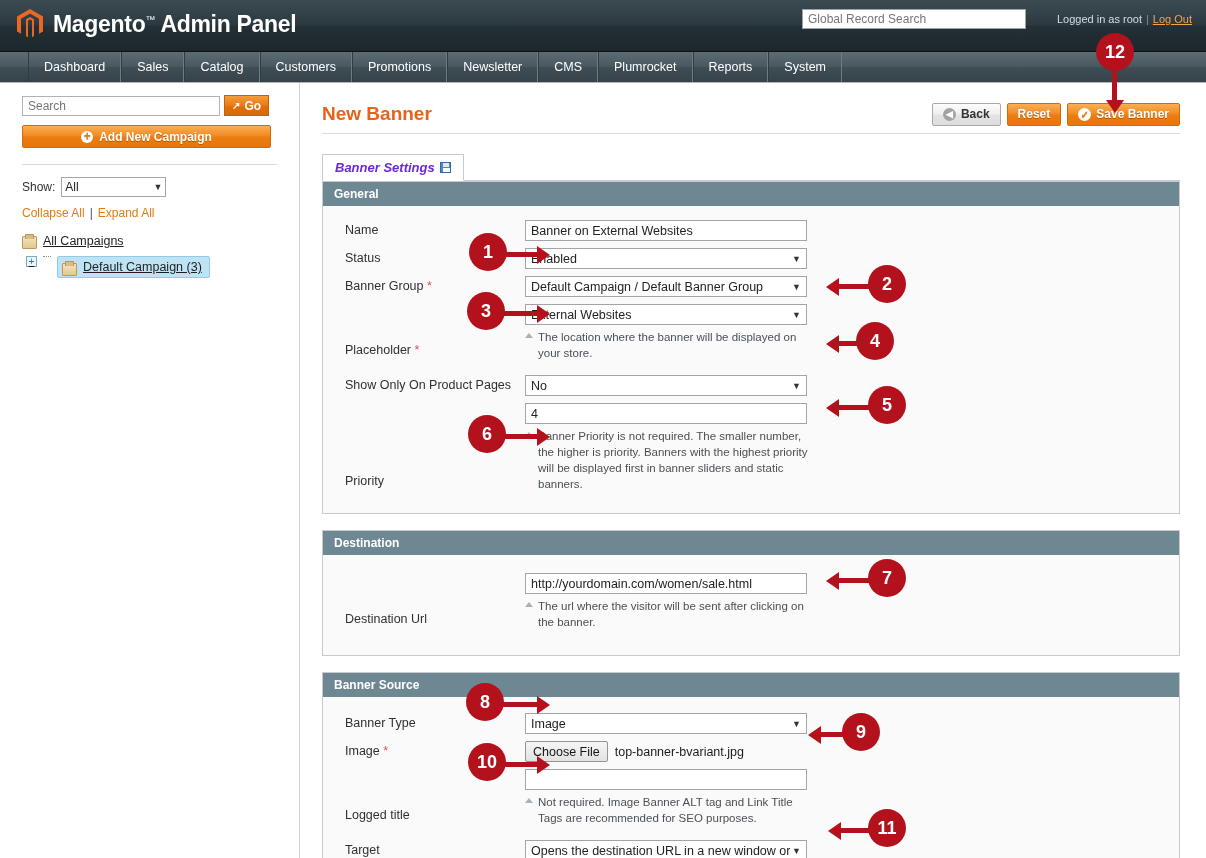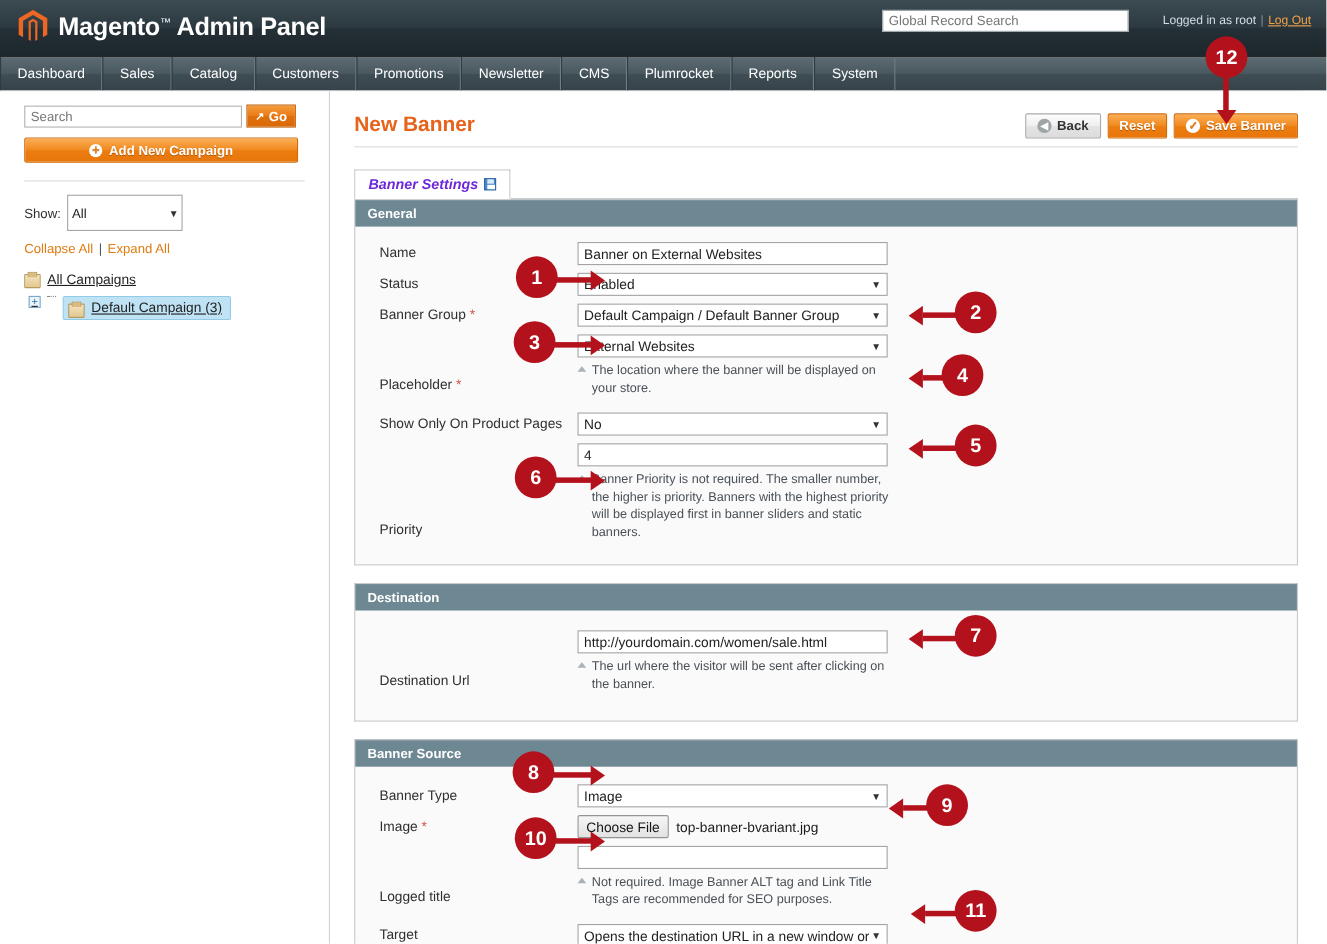--- a/index.html
+++ b/index.html
@@ -36,21 +36,21 @@
     font-size:11px; color:#d5dde1; white-space:nowrap;
   }
   .loginfo .sep { color:#7f8e96; margin:0 4px; }
   .loginfo a { color:#f3a34a; text-decoration:underline; }
 
   
   .nav {
     height:31px; width:100%;
     background: linear-gradient(to bottom, #5d6b72 0%, #49585f 50%, #3f4d54 51%, #364349 100%);
     border-bottom:1px solid #aeb6ba;
-    display:flex; align-items:stretch; text-align:right;
+    display:flex; align-items:stretch; padding-left:28px;text-align:right;
   }
   .nav-item {
     display:flex; align-items:center; padding:0 15px;
     color:#ffffff; font-size:12.5px; white-space:nowrap;
     border-right:1px solid #6e7c83;
     border-left:1px solid #2f3c42;
     cursor:pointer;
   }
   .nav-item:first-child { border-left:1px solid #2f3c42; }
 
@@ -85,21 +85,21 @@
     text-shadow:0 1px 0 rgba(120,60,0,.5);
   }
   .plus-ico {
     width:12px;height:12px;border-radius:50%;background:#fff;color:#ea7d12;
     font-size:12px;line-height:11px;text-align:center;font-weight:bold;
   }
   .side-rule { border-top:1px solid #d8dbdd; margin:16px 0 0 0; }
   .show-row { display:flex; align-items:center; gap:6px; margin-top:12px;}
   .show-label { font-size:12px; color:#2f2f2f;}
   .show-select {
-    width:105px;height:33px;border:1px solid #a6a6a6;background:#fff;
+    width:105px;height:20px;border:1px solid #a6a6a6;background:#fff;
     font-size:12px;color:#222;padding:0 3px; position:relative;
     display:flex;align-items:center;justify-content:space-between;cursor:pointer;
   }
   .caret { font-size:9px; color:#333; }
   .links-row { margin-top:9px; font-size:12px; }
   .links-row a { color:#e07b12; cursor:pointer;}
   .links-row .bar { color:#555; margin:0 5px; }
   .tree { margin-top:14px; font-size:12.5px; color:#1f1f1f;}
   .tree-row { display:flex; gap:6px; height:22px;text-decoration:underline; }
   .tree-row.child { margin-left:4px; }

